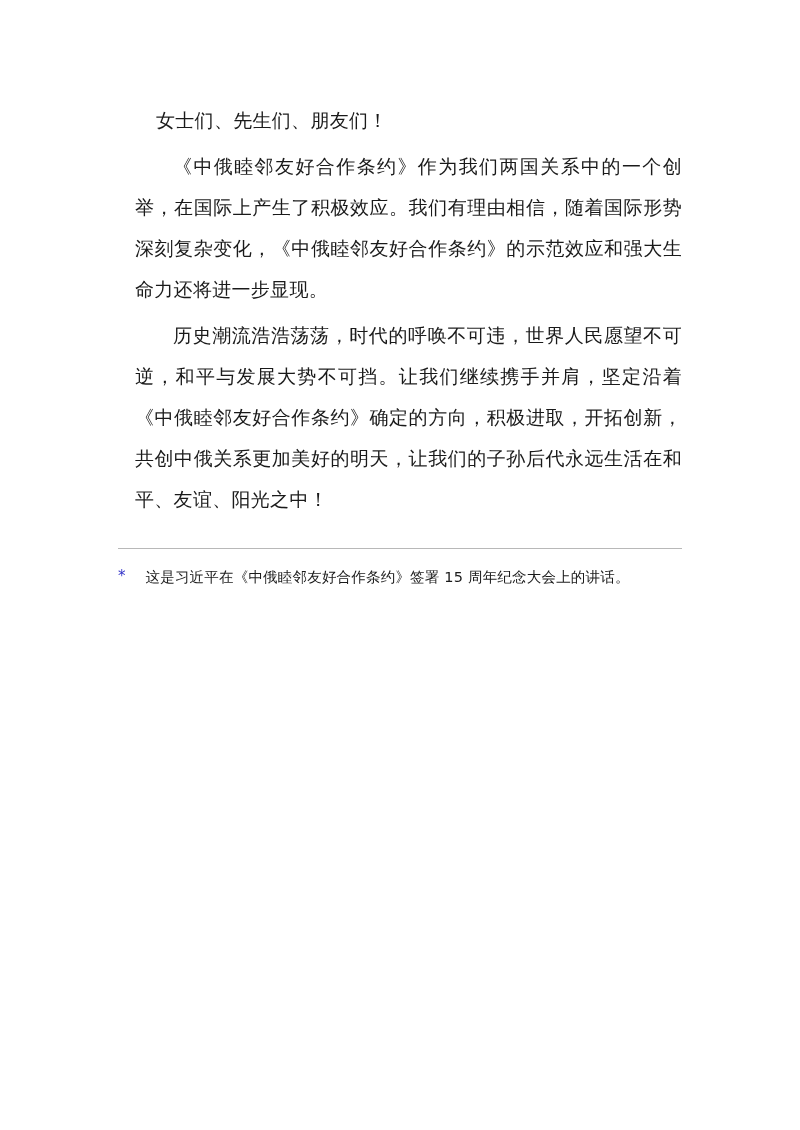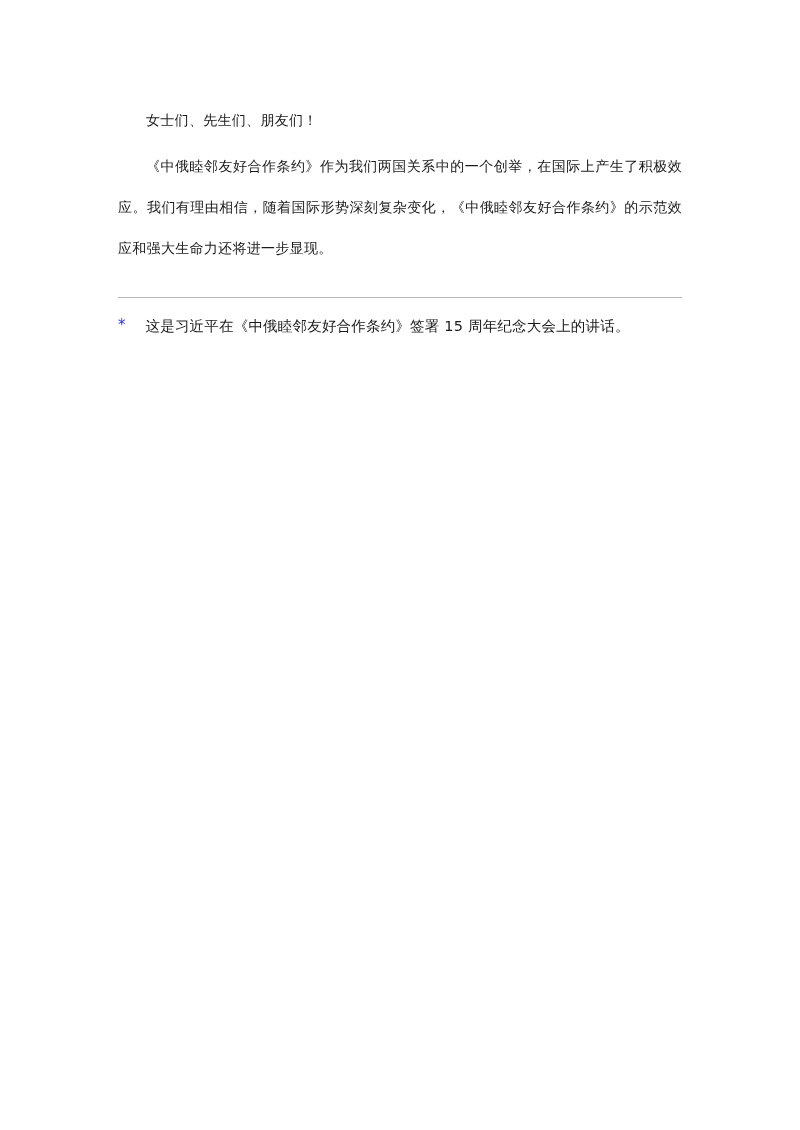--- a/index.html
+++ b/index.html
@@ -19,31 +19,32 @@
     width: 800px;
     height: 1130px;
     box-sizing: border-box;
     padding: 100px 118px 0 118px;
     position: relative;
   }
   .doc-body {
     width: 564px;
   }
   .para {
-    font-size: 14px;
+    font-size: 19px;
     line-height: 41px;
     text-align: justify;
     text-justify: inter-ideograph;
     margin: 0 0 0 0;
     text-indent: 2em;
     letter-spacing: 0.3px;
     color: #1a1a1a;
   }
   .para + .para {
     margin-top: 5px;
+    margin-left: 17px;
   }
   .footnote-rule {
     border: 0;
     border-top: 1px solid #b8b8b8;
     margin: 28px 0 0 0;
     width: 100%;
   }
   .footnote {
     margin-top: 14px;
     display: flex;
@@ -65,20 +66,21 @@
     letter-spacing: 0.2px;
   }
 </style>
 </head>
 <body>
 
 <div class="page">
   <div class="doc-body">
     <p class="para">女士们、先生们、朋友们！</p>
     <p class="para">《中俄睦邻友好合作条约》作为我们两国关系中的一个创举，在国际上产生了积极效应。我们有理由相信，随着国际形势深刻复杂变化，《中俄睦邻友好合作条约》的示范效应和强大生命力还将进一步显现。</p>
+    <p class="para">历史潮流浩浩荡荡，时代的呼唤不可违，世界人民愿望不可逆，和平与发展大势不可挡。让我们继续携手并肩，坚定沿着《中俄睦邻友好合作条约》确定的方向，积极进取，开拓创新，共创中俄关系更加美好的明天，让我们的子孙后代永远生活在和平、友谊、阳光之中！</p>
 
     <hr class="footnote-rule">
 
     <div class="footnote">
       <span class="footnote-marker">*</span>
       <span class="footnote-text">这是习近平在《中俄睦邻友好合作条约》签署 15 周年纪念大会上的讲话。</span>
     </div>
   </div>
 </div>
 

